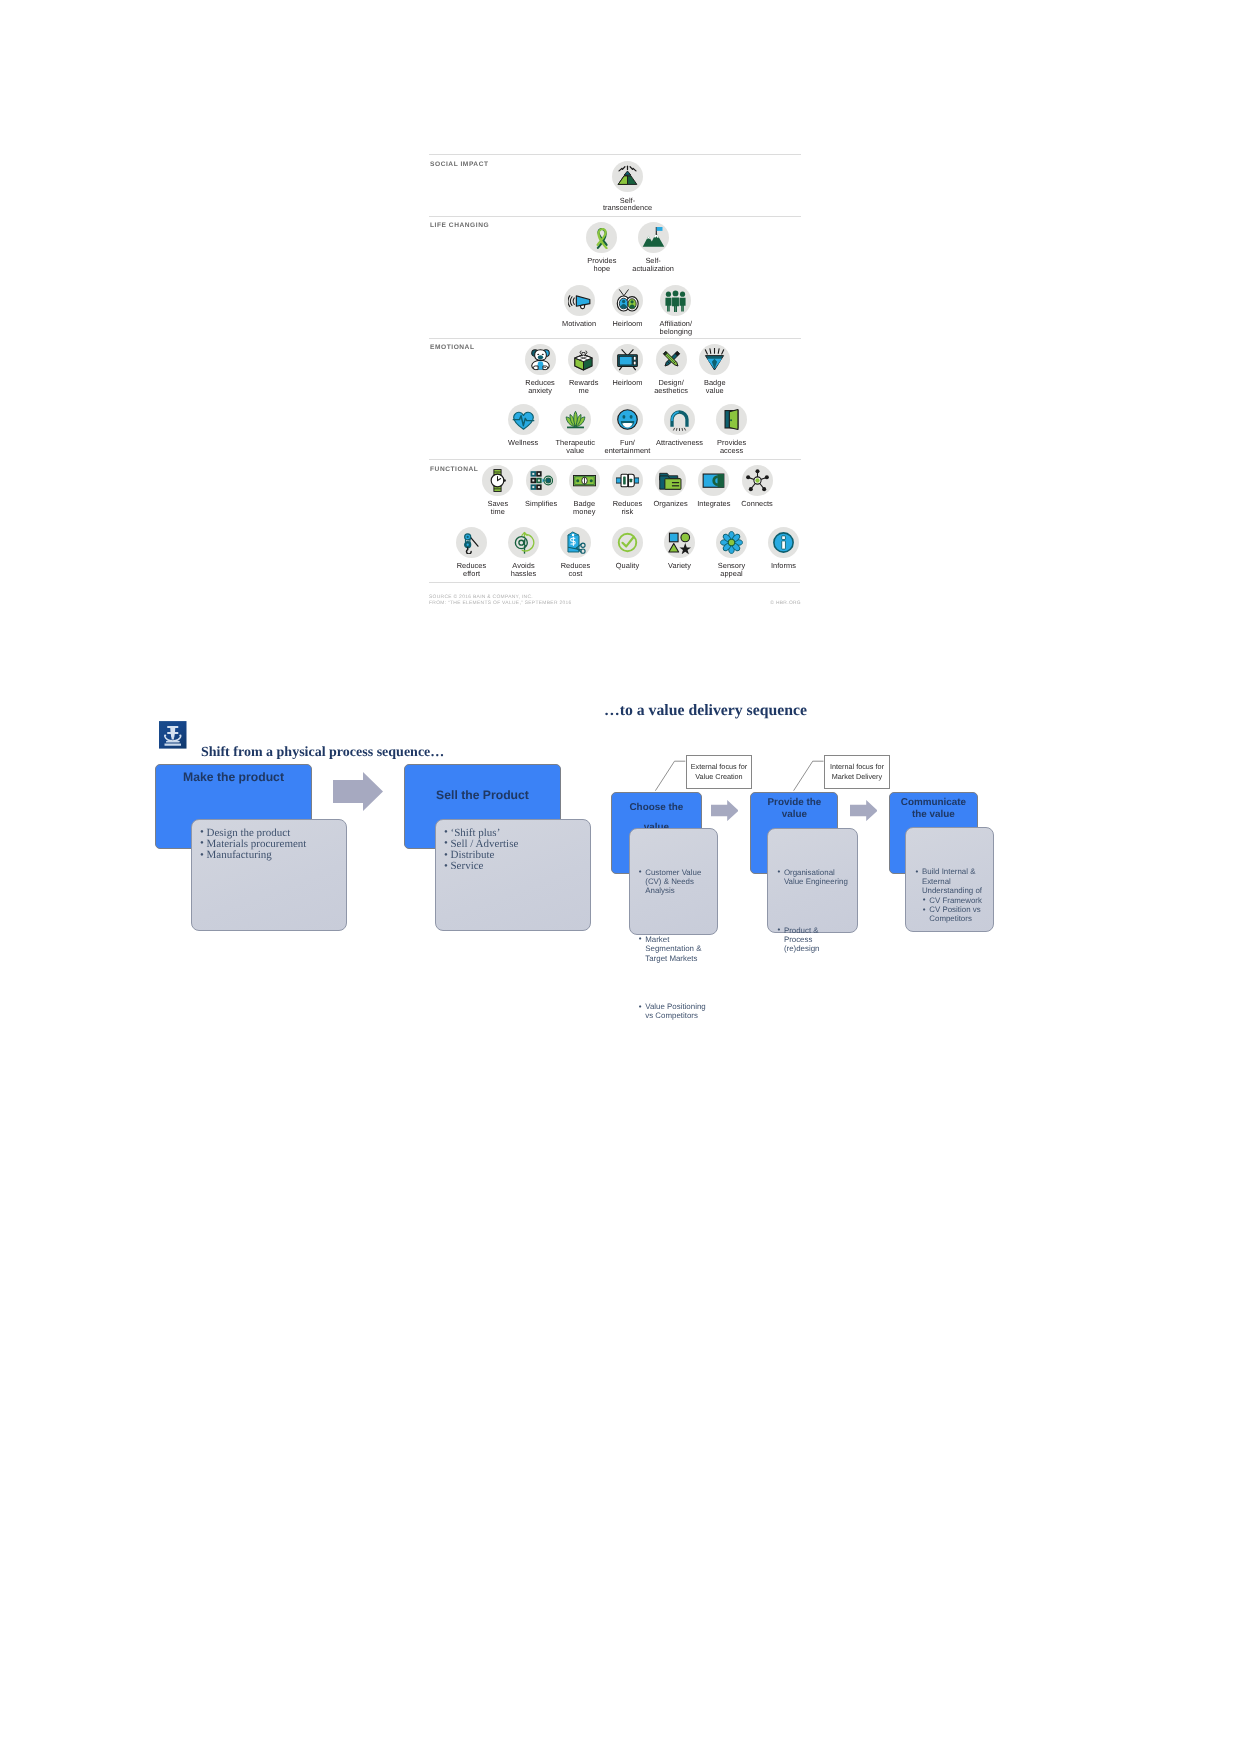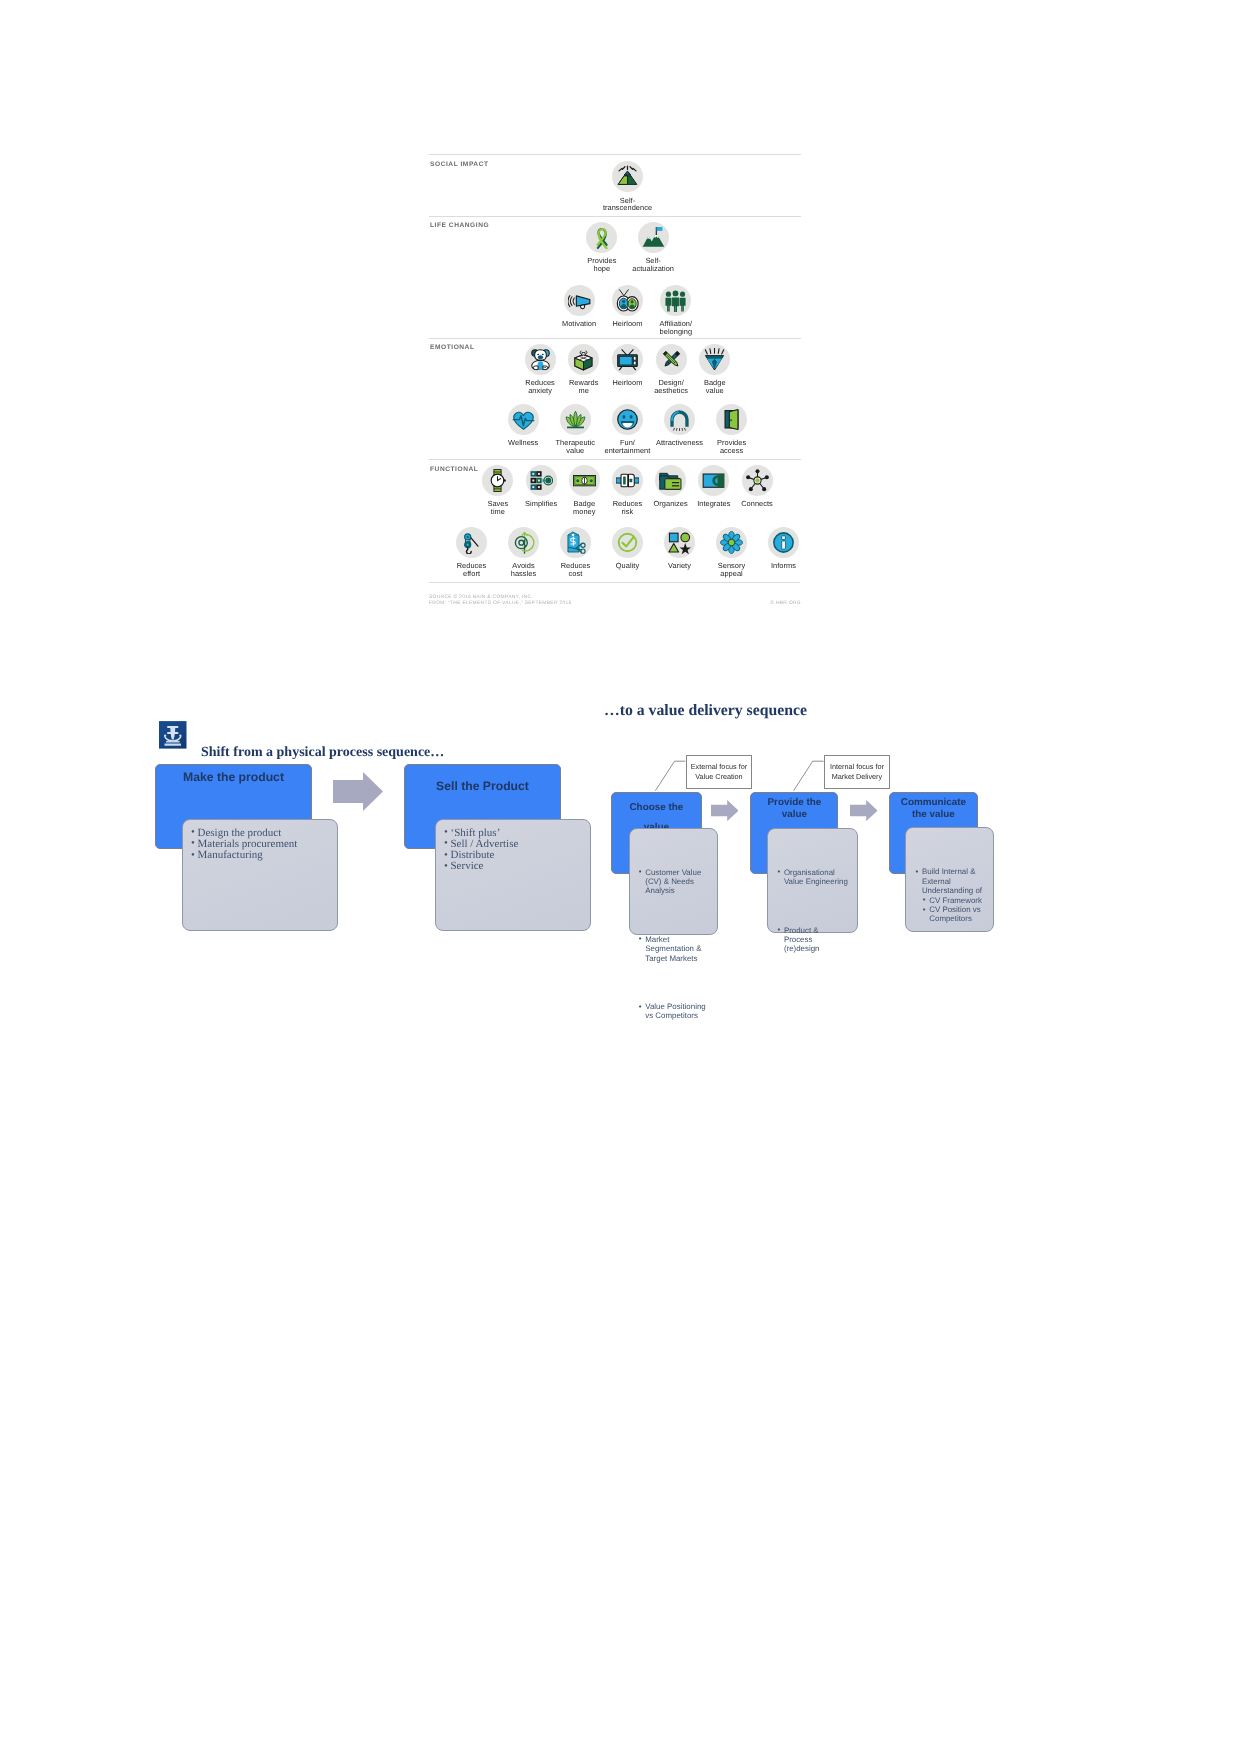--- a/index.html
+++ b/index.html
@@ -594,29 +594,29 @@
   <div class="sq-title" style="left:201px;top:737.3px;font-size:14.0px;margin-top:8px;">Shift from a physical process sequence…</div>
   <div class="sq-title" style="left:604px;top:702.0px;font-size:15.75px;">…to a value delivery sequence</div>
   <div class="wbox" style="left:155px;top:764px;width:155px;height:83px">
     <div class="wtitle" style="top:6.2px;font-size:12.2px;line-height:13px">Make the product</div>
   </div>
   <div class="abs" style="left:333px;top:772px;width:50px;height:39px">
     <svg width="50" height="39" viewBox="0 0 50 39">
         <path d="M0 8 H30 V0 L50 19.5 L30 39 V31 H0 Z" fill="#a6a9c0"></path>
       </svg>
   </div>
-  <div class="gbox" style="left:182px;top:819px;width:154px;height:110px">
+  <div class="gbox" style="left:191px;top:819px;width:154px;height:110px">
     <ul style="margin:7.5px 0 0 7.5px;font-family:'Liberation Serif',serif;font-size:11.0px;line-height:11.3px">
 <li>Design the product</li>
 <li>Materials procurement</li>
 <li>Manufacturing</li>
     </ul>
   </div>
   <div class="wbox" style="left:404px;top:764px;width:155px;height:83px">
-    <div class="wtitle" style="top:15px;font-size:12.2px;line-height:13px">Sell the Product</div>
+    <div class="wtitle" style="top:24px;font-size:12.2px;line-height:13px">Sell the Product</div>
   </div>
   <div class="gbox" style="left:435px;top:819px;width:154px;height:110px">
     <ul style="margin:7.5px 0 0 7.5px;font-family:'Liberation Serif',serif;font-size:11.0px;line-height:11.3px">
 <li>‘Shift plus’</li>
 <li>Sell / Advertise</li>
 <li>Distribute</li>
 <li>Service</li>
     </ul>
   </div>
 </div>

